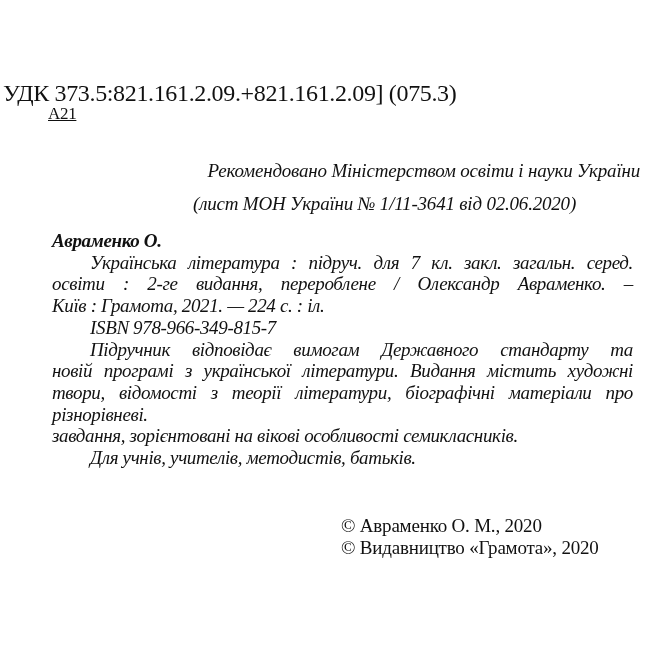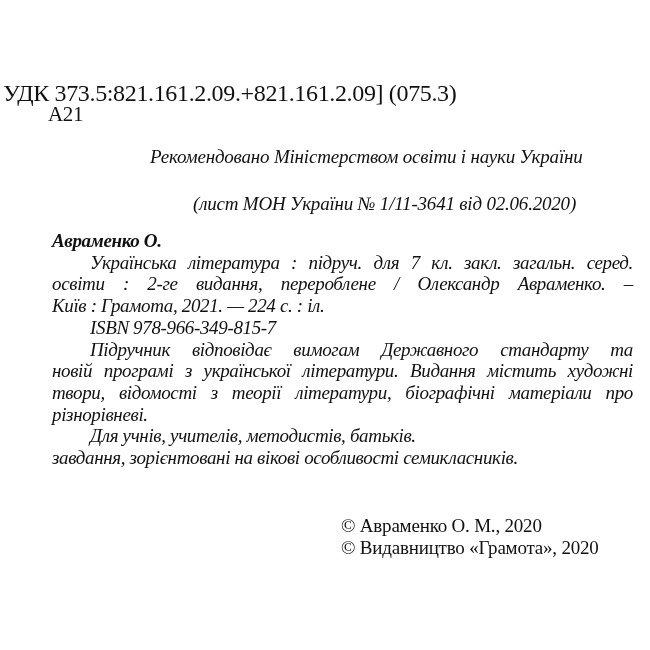--- a/index.html
+++ b/index.html
@@ -17,31 +17,32 @@
     }
     .abs { position: absolute; white-space: nowrap; }
     .udk {
       left: 3px; top: 82px;
       font-size: 24px;
       letter-spacing: -0.35px;
       line-height: 22px;
     }
     .a21 {
       left: 48px; top: 103px;
-      font-size: 21px;
+      font-size: 17px;
       line-height: 22px;
       letter-spacing: -0.3px;
+      text-decoration: underline;
     }
     .rec {
       font-style: italic;
       font-size: 19px;
       line-height: 22px;
       letter-spacing: -0.2px;
     }
-    .rec1 { left: 150px; top: 146px; width: 490px; text-align: left; }
+    .rec1 { left: 150px; top: 160px; width: 490px; text-align: right; }
     .rec2 { left: 172px; top: 193px; margin-left: 21px; }
     .bib {
       position: absolute;
       left: 52px; top: 230px;
       width: 581px;
       font-size: 19px;
       line-height: 21.7px;
       letter-spacing: -0.35px;
       font-style: italic;
     }
@@ -81,20 +82,20 @@
 <div class="bib">
   <div class="author">Авраменко О.</div>
   <span class="line indent">Українська література : підруч. для 7 кл. закл. загальн. серед.</span>
   <span class="line">освіти : 2-ге видання, перероблене / Олександр Авраменко. –</span>
   <span class="line last">Київ : Грамота, 2021. — 224 с. : іл.</span>
   <span class="line last indent">ISBN 978-966-349-815-7</span>
   <span class="line indent">Підручник відповідає вимогам Державного стандарту та</span>
   <span class="line">новій програмі з української літератури. Видання містить художні</span>
   <span class="line">твори, відомості з теорії літератури, біографічні матеріали про</span>
   <span class="line last">різнорівневі.</span>
+  <span class="line last">завдання, зорієнтовані на вікові особливості семикласників.</span>
   <span class="line last indent">Для учнів, учителів, методистів, батьків.</span>
-  <span class="line last">завдання, зорієнтовані на вікові особливості семикласників.</span>
 </div>
 
 <div class="copy">
   <div>© Авраменко О. М., 2020</div>
   <div>© Видавництво «Грамота», 2020</div>
 </div>
 
 </body></html>

